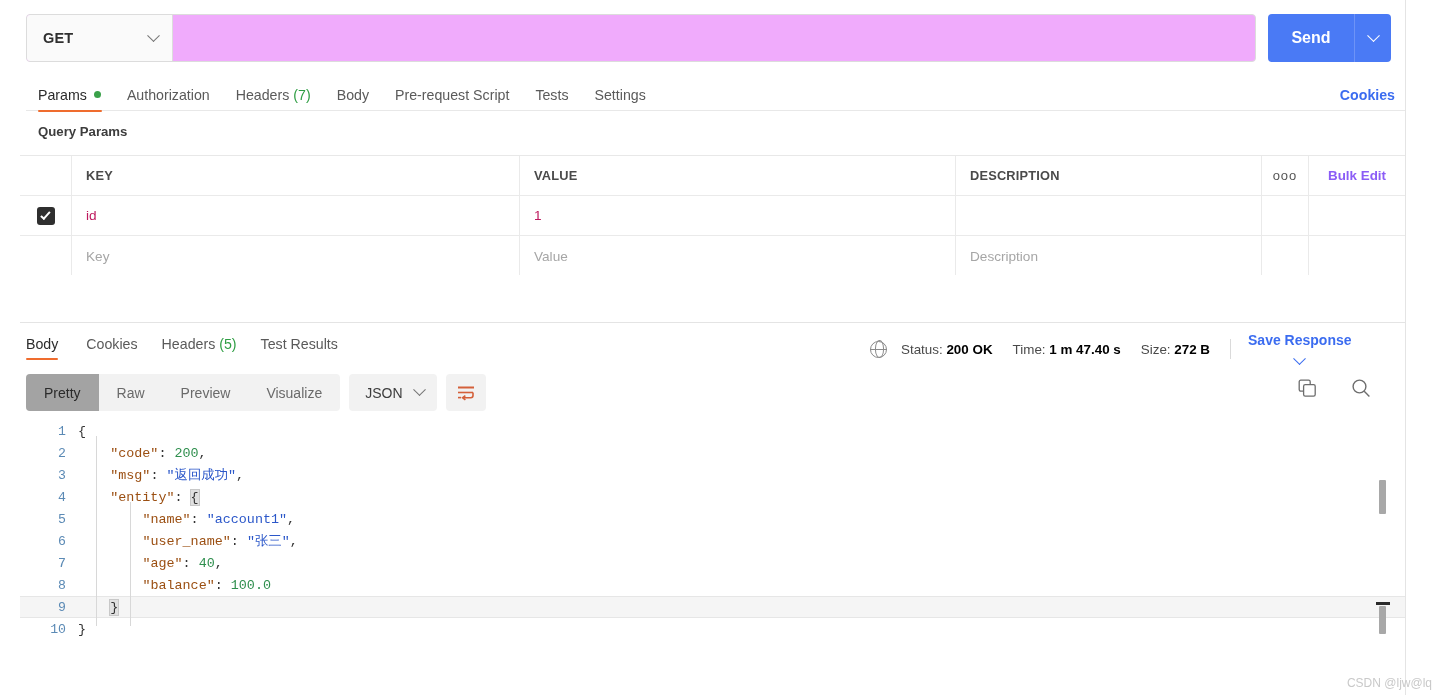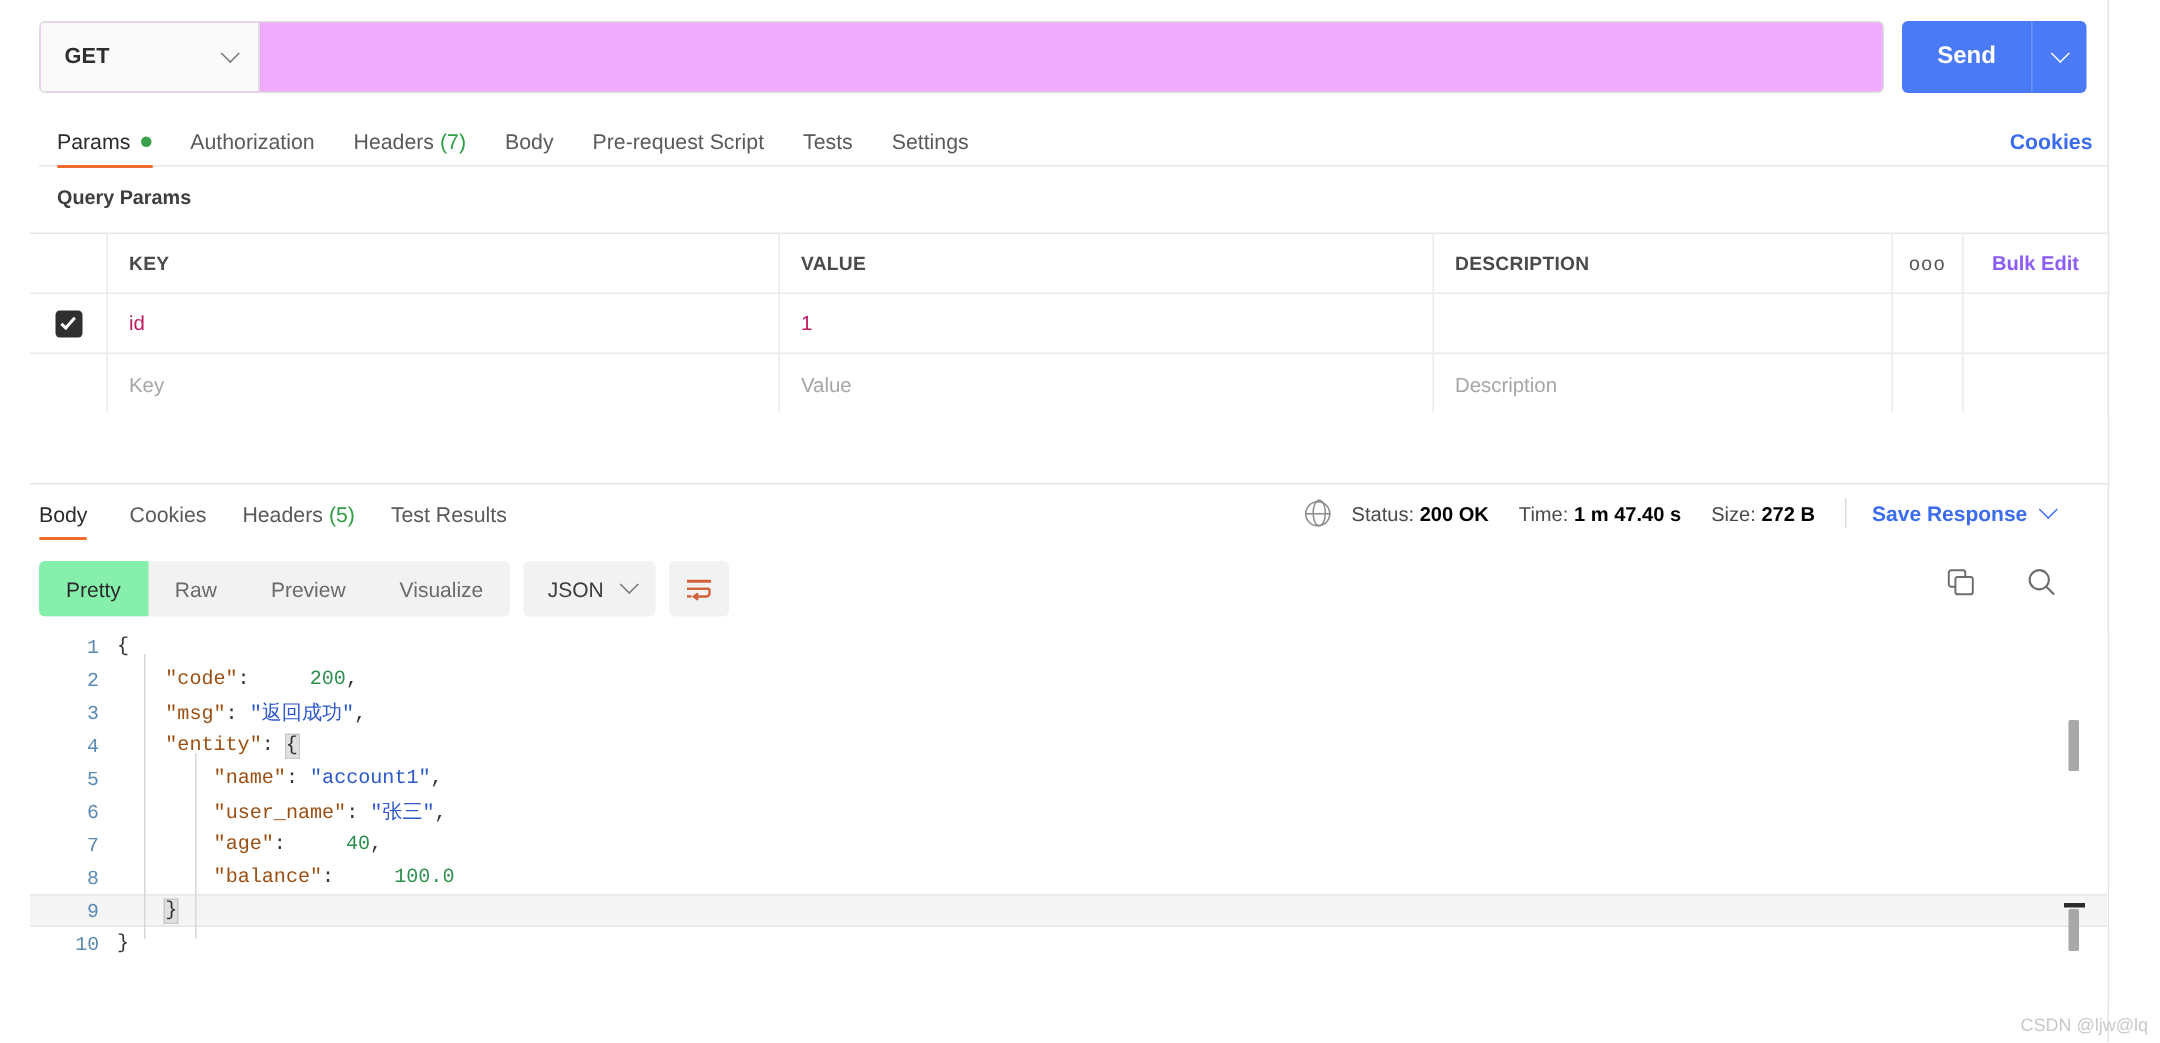--- a/index.html
+++ b/index.html
@@ -225,39 +225,39 @@
     left: -1.3px; right: -1.3px; top: 50%;
     height: 0; border-top: 1.3px solid #8a8a8a;
   }
   .meta-item { margin-right: 20px; white-space: nowrap; }
   .meta-val { color: #000000; font-weight: 700; }
   .meta-sep {
     width: 1px; height: 20px; background: #dadada; margin-right: 17px;
   }
   .save-resp {
     display: flex; align-items: center; gap: 9px;
-    color: #3b6cf0; font-size: 14px; font-weight: 700; cursor: pointer;
+    color: #3b6cf0; font-size: 14px; font-weight: 700; cursor: pointer; flex-direction: column;
   }
 
   
   .btoolbar {
     position: absolute;
     top: 374px; left: 26px;
     display: flex; align-items: center; gap: 9px;
   }
   .seg {
     display: flex; align-items: center;
     height: 37px; background: #f2f2f2; border-radius: 4px;
     overflow: hidden;
   }
   .seg-item {
     height: 37px; display: flex; align-items: center;
     padding: 0 18px; font-size: 14px; color: #6a6a6a; cursor: pointer;
   }
-  .seg-item.active { background: #86efac; color: #2b2b2b; }
+  .seg-item.active { background: #a3a3a3; color: #2b2b2b; }
   .fmt {
     display: flex; align-items: center; gap: 12px;
     height: 37px; padding: 0 13px 0 16px;
     background: #f2f2f2; border-radius: 4px; cursor: pointer;
     font-size: 14px; color: #3d3d3d;
   }
   .wrapbtn {
     width: 40px; height: 37px; background: #f2f2f2; border-radius: 4px;
     display: flex; align-items: center; justify-content: center; cursor: pointer;
   }
@@ -284,21 +284,21 @@
   }
   .code-row.hl { background: #f5f5f5; border-top: 1px solid #e6e6e6; border-bottom: 1px solid #e6e6e6; }
   .gutter {
     width: 58px; text-align: right; padding-right: 12px;
     color: #5b8ab5; font-size: 13.2px; flex: none;
     font-family: "Liberation Mono", "DejaVu Sans Mono", monospace;
   }
   .codetext { white-space: pre; color: #2b2b2b; }
   .tok-key { color: #9b4f12; }
   .tok-str { color: #2b57c9; }
-  .tok-num { color: #2f8f4e; margin-left: 32px; }
+  .tok-num { color: #2f8f4e; }
   .tok-pun { color: #333333; }
   .brace-hl { background: #e0e0e0; outline: 1px solid #c8c8c8; }
   .fold-line {
     position: absolute;
     background: #d8d8d8; width: 1px;
   }
   .scroll-track {
     position: absolute;
     top: 420px; left: 1376px;
     width: 14px; height: 250px;

